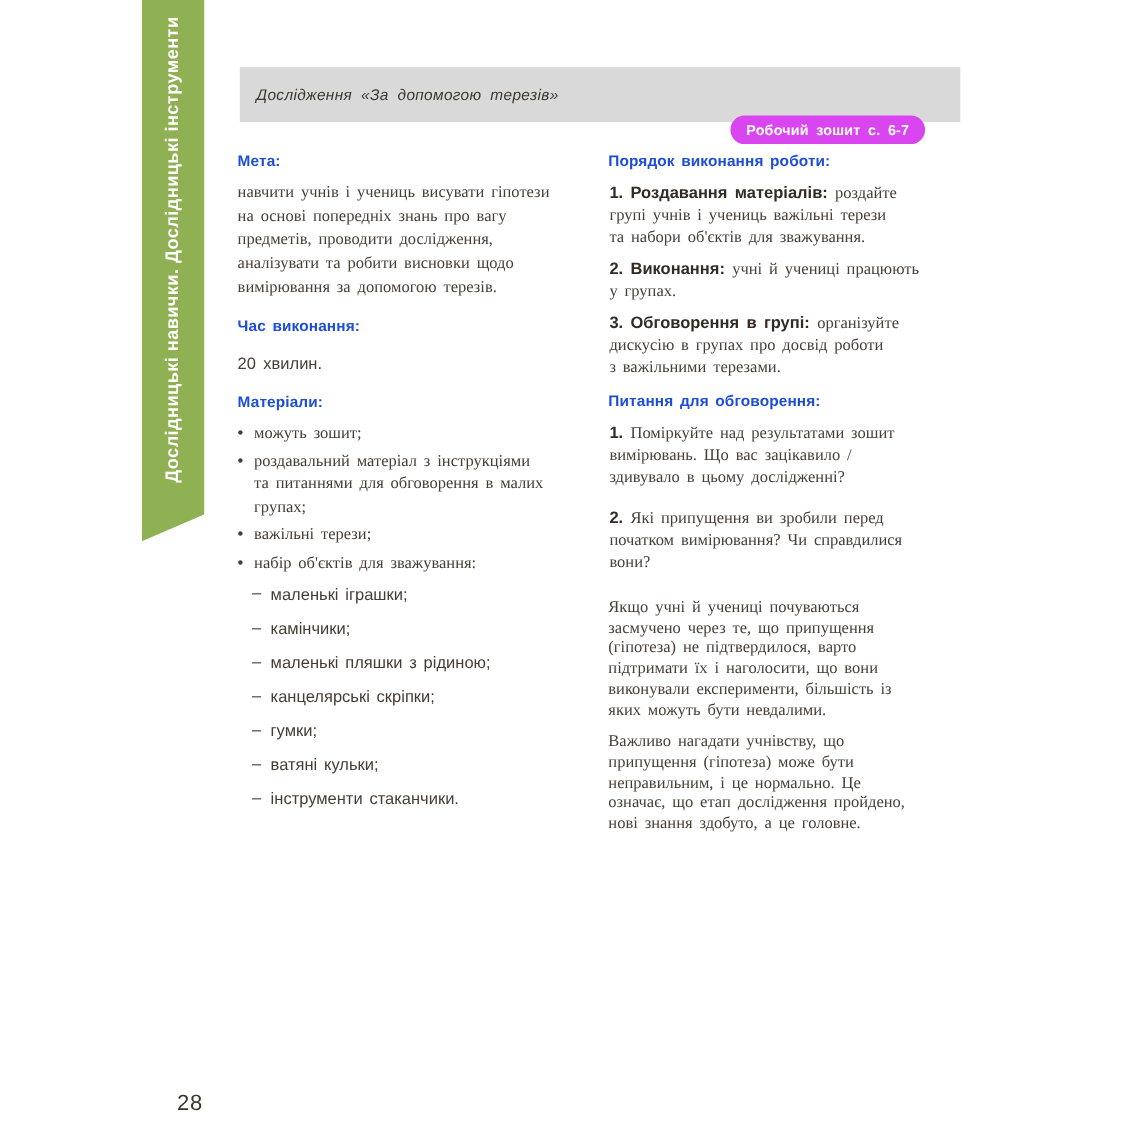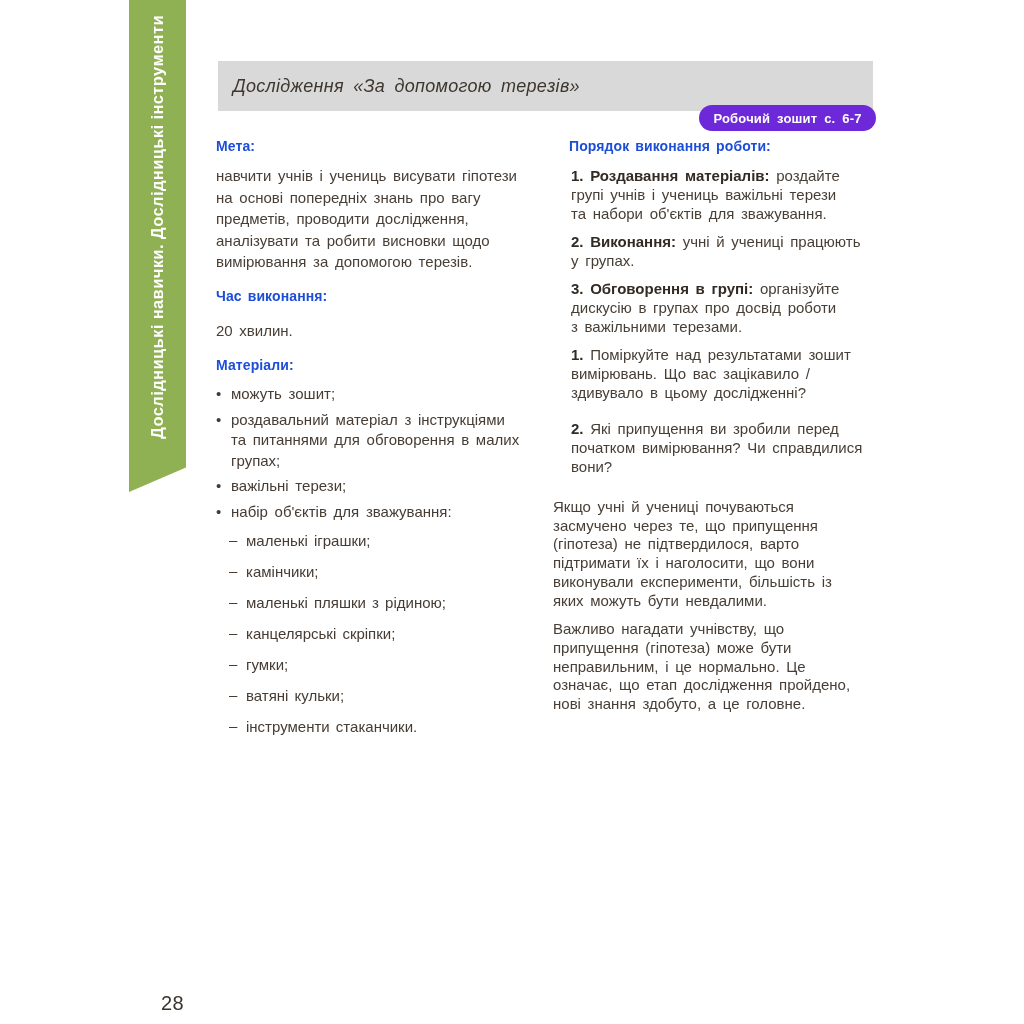--- a/index.html
+++ b/index.html
@@ -29,45 +29,45 @@
     color:#ffffff; font-size:16.5px; font-weight:bold;
     letter-spacing:0.4px; white-space:nowrap;
   }
 
   
   .titlebar {
     position:absolute; left:218px; top:61px; width:655px; height:50px;
     background:#d9d9d9; display:flex; align-items:center;
   }
   .lesson-title {
-    font-style:italic; font-size:18px; color:#3e372f;
+    font-style:italic; font-size:14px; color:#3e372f;
     padding-left:15px; letter-spacing:0.3px; word-spacing:4px;
   }
   .badge {
-    position:absolute; left:699px; top:105px; width:177px; height:26px;
-    background:#6d28d9; border-radius:13px;
+    position:absolute; left:664px; top:105px; width:177px; height:26px;
+    background:#d946ef; border-radius:13px;
     color:#ffffff; font-size:13px; font-weight:bold;
     display:flex; align-items:center; justify-content:center;
     letter-spacing:0.2px; word-spacing:3px;
   }
 
   
   .col { position:absolute; top:135px; font-size:15px; }
   .col-left  { left:216px; width:330px; }
   .col-right { left:553px; width:336px; }
 
   h3 {
     font-size:14px; font-weight:bold; color:#1d4ed8;
     letter-spacing:0.1px; word-spacing:2px;
   }
   .col-left h3  { margin:0 0 11px 0; padding-top:3px; }
-  .col-right h3 { margin:0 0 12px 16px; padding-top:3px; }
+  .col-right h3 { margin:0 0 12px 0; padding-top:3px; }
   .h-gap { margin-top:6px !important; }
 
-  .pre { white-space:pre-line; }
+  .pre { white-space:pre-line;font-family:Liberation Serif, serif; }
 
   .body {
     line-height:21.5px; word-spacing:2.5px; color:#473e36;
     margin:0 0 12px 0;
   }
   .time-text { margin:16px 0 13px 0; }
 
   
   .bullets { list-style:none; margin:0 0 8px 0; }
   .bullets li {
@@ -79,21 +79,21 @@
   
   .dashes { list-style:none; margin:0 0 0 13px; }
   .dashes li {
     position:relative; padding-left:17px; margin:0 0 10px 0;
     line-height:21px; word-spacing:2px;
   }
   .dashes .marker { position:absolute; left:0; top:-1px; }
 
   
   .step {
-    line-height:19px; word-spacing:2.5px; margin:0 0 9px 18px; color:#473e36;
+    line-height:19px; word-spacing:2.5px; margin:0 0 9px 1px; color:#473e36;
   }
   .step b, .bullets b { color:#332b23; }
   .q1 { margin-bottom:17px; }
   .q2 { margin-bottom:22px; }
   .note { line-height:18.7px; word-spacing:2.5px; margin:0 0 10px 0; color:#473e36; }
 
   .pageno {
     position:absolute; left:161px; top:992px;
     font-size:20px; color:#3a332c; letter-spacing:0.5px;
   }
@@ -149,20 +149,21 @@
 
     <p class="step"><b>1. Роздавання матеріалів:</b> <span class="pre">роздайте
 групі учнів і учениць важільні терези
 та набори об'єктів для зважування.</span></p>
     <p class="step"><b>2. Виконання:</b> <span class="pre">учні й учениці працюють
 у групах.</span></p>
     <p class="step"><b>3. Обговорення в групі:</b> <span class="pre">організуйте
 дискусію в групах про досвід роботи
 з важільними терезами.</span></p>
 
+    <h3 class="h-gap">Питання для обговорення:</h3>
 
     <p class="step q1"><b>1.</b> <span class="pre">Поміркуйте над результатами зошит
 вимірювань. Що вас зацікавило /
 здивувало в цьому дослідженні?</span></p>
     <p class="step q2"><b>2.</b> <span class="pre">Які припущення ви зробили перед
 початком вимірювання? Чи справдилися
 вони?</span></p>
 
     <p class="note pre">Якщо учні й учениці почуваються
 засмучено через те, що припущення

